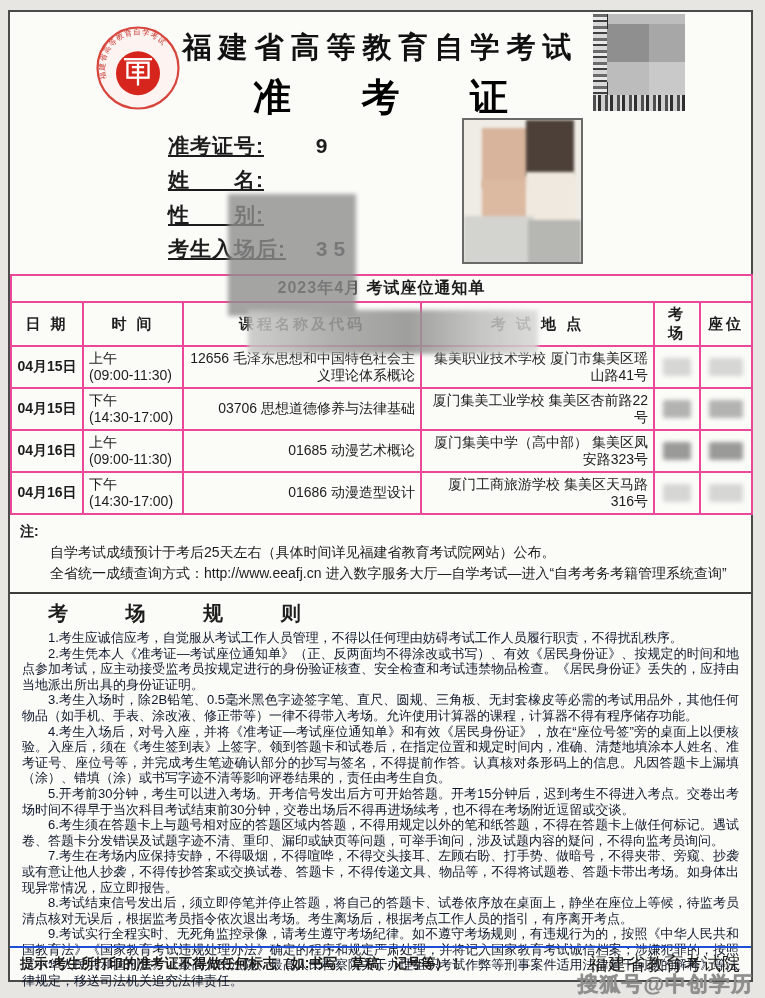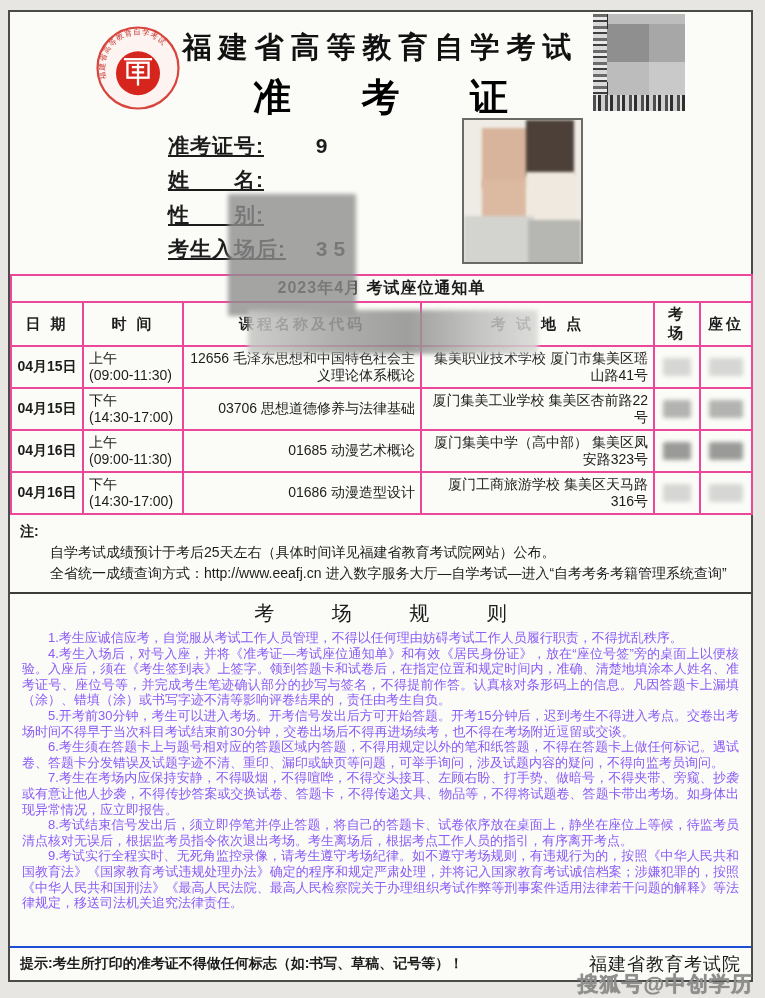--- a/index.html
+++ b/index.html
@@ -78,26 +78,26 @@
   .cb-light{background:#d6d6d4;}
   .cb-mid{background:#b3b3b1;}
   .cb-dark{background:#9a9a98;}
   
   .notes{padding:6px 10px 8px 10px;font-size:14px;line-height:1.5;}
   .notes .n-label{font-weight:bold;}
   .notes .n-line{margin-left:30px;}
   
   .rules{border-top:2px solid #3c3c3b;padding:4px 12px 2px 12px;}
   .rules-title{
-    text-align:center;font-size:20px;font-weight:normal;letter-spacing:26px;
+    text-align:left;font-size:20px;font-weight:bold;letter-spacing:26px;
     text-indent:26px;margin:2px 0 3px 0;
   }
   .rules p{
     margin:0;font-size:13px;line-height:15.6px;text-align:justify;
-    text-indent:2em;color:#8b5cf6;
+    text-indent:2em;color:#0f172a;
   }
   
   .footer{
     position:absolute;left:0;right:0;bottom:0;height:32px;
     border-top:2px solid #1d4ed8;display:flex;align-items:center;
     justify-content:space-between;padding:16px 10px;box-sizing:border-box;
   }
   .footer .tip{font-weight:bold;font-size:14px;}
   .footer .issuer{font-size:18px;letter-spacing:1px;}
   .watermark{
@@ -260,20 +260,22 @@
 
   <div class="notes">
     <div class="n-label">注:</div>
     <div class="n-line">自学考试成绩预计于考后25天左右（具体时间详见福建省教育考试院网站）公布。</div>
     <div class="n-line">全省统一成绩查询方式：http://www.eeafj.cn 进入数字服务大厅—自学考试—进入“自考考务考籍管理系统查询”</div>
   </div>
 
   <div class="rules">
     <div class="rules-title">考 场 规 则</div>
     <p>1.考生应诚信应考，自觉服从考试工作人员管理，不得以任何理由妨碍考试工作人员履行职责，不得扰乱秩序。</p>
+    <p>2.考生凭本人《准考证—考试座位通知单》（正、反两面均不得涂改或书写）、有效《居民身份证》、按规定的时间和地点参加考试，应主动接受监考员按规定进行的身份验证核查、安全检查和考试违禁物品检查。《居民身份证》丢失的，应持由当地派出所出具的身份证证明。</p>
+    <p>3.考生入场时，除2B铅笔、0.5毫米黑色字迹签字笔、直尺、圆规、三角板、无封套橡皮等必需的考试用品外，其他任何物品（如手机、手表、涂改液、修正带等）一律不得带入考场。允许使用计算器的课程，计算器不得有程序储存功能。</p>
     <p>4.考生入场后，对号入座，并将《准考证—考试座位通知单》和有效《居民身份证》，放在“座位号签”旁的桌面上以便核验。入座后，须在《考生签到表》上签字。领到答题卡和试卷后，在指定位置和规定时间内，准确、清楚地填涂本人姓名、准考证号、座位号等，并完成考生笔迹确认部分的抄写与签名，不得提前作答。认真核对条形码上的信息。凡因答题卡上漏填（涂）、错填（涂）或书写字迹不清等影响评卷结果的，责任由考生自负。</p>
     <p>5.开考前30分钟，考生可以进入考场。开考信号发出后方可开始答题。开考15分钟后，迟到考生不得进入考点。交卷出考场时间不得早于当次科目考试结束前30分钟，交卷出场后不得再进场续考，也不得在考场附近逗留或交谈。</p>
     <p>6.考生须在答题卡上与题号相对应的答题区域内答题，不得用规定以外的笔和纸答题，不得在答题卡上做任何标记。遇试卷、答题卡分发错误及试题字迹不清、重印、漏印或缺页等问题，可举手询问，涉及试题内容的疑问，不得向监考员询问。</p>
     <p>7.考生在考场内应保持安静，不得吸烟，不得喧哗，不得交头接耳、左顾右盼、打手势、做暗号，不得夹带、旁窥、抄袭或有意让他人抄袭，不得传抄答案或交换试卷、答题卡，不得传递文具、物品等，不得将试题卷、答题卡带出考场。如身体出现异常情况，应立即报告。</p>
     <p>8.考试结束信号发出后，须立即停笔并停止答题，将自己的答题卡、试卷依序放在桌面上，静坐在座位上等候，待监考员清点核对无误后，根据监考员指令依次退出考场。考生离场后，根据考点工作人员的指引，有序离开考点。</p>
     <p>9.考试实行全程实时、无死角监控录像，请考生遵守考场纪律。如不遵守考场规则，有违规行为的，按照《中华人民共和国教育法》《国家教育考试违规处理办法》确定的程序和规定严肃处理，并将记入国家教育考试诚信档案；涉嫌犯罪的，按照《中华人民共和国刑法》《最高人民法院、最高人民检察院关于办理组织考试作弊等刑事案件适用法律若干问题的解释》等法律规定，移送司法机关追究法律责任。</p>
   </div>
 
   <div class="footer">
     <span class="tip">提示:考生所打印的准考证不得做任何标志（如:书写、草稿、记号等）！</span>

